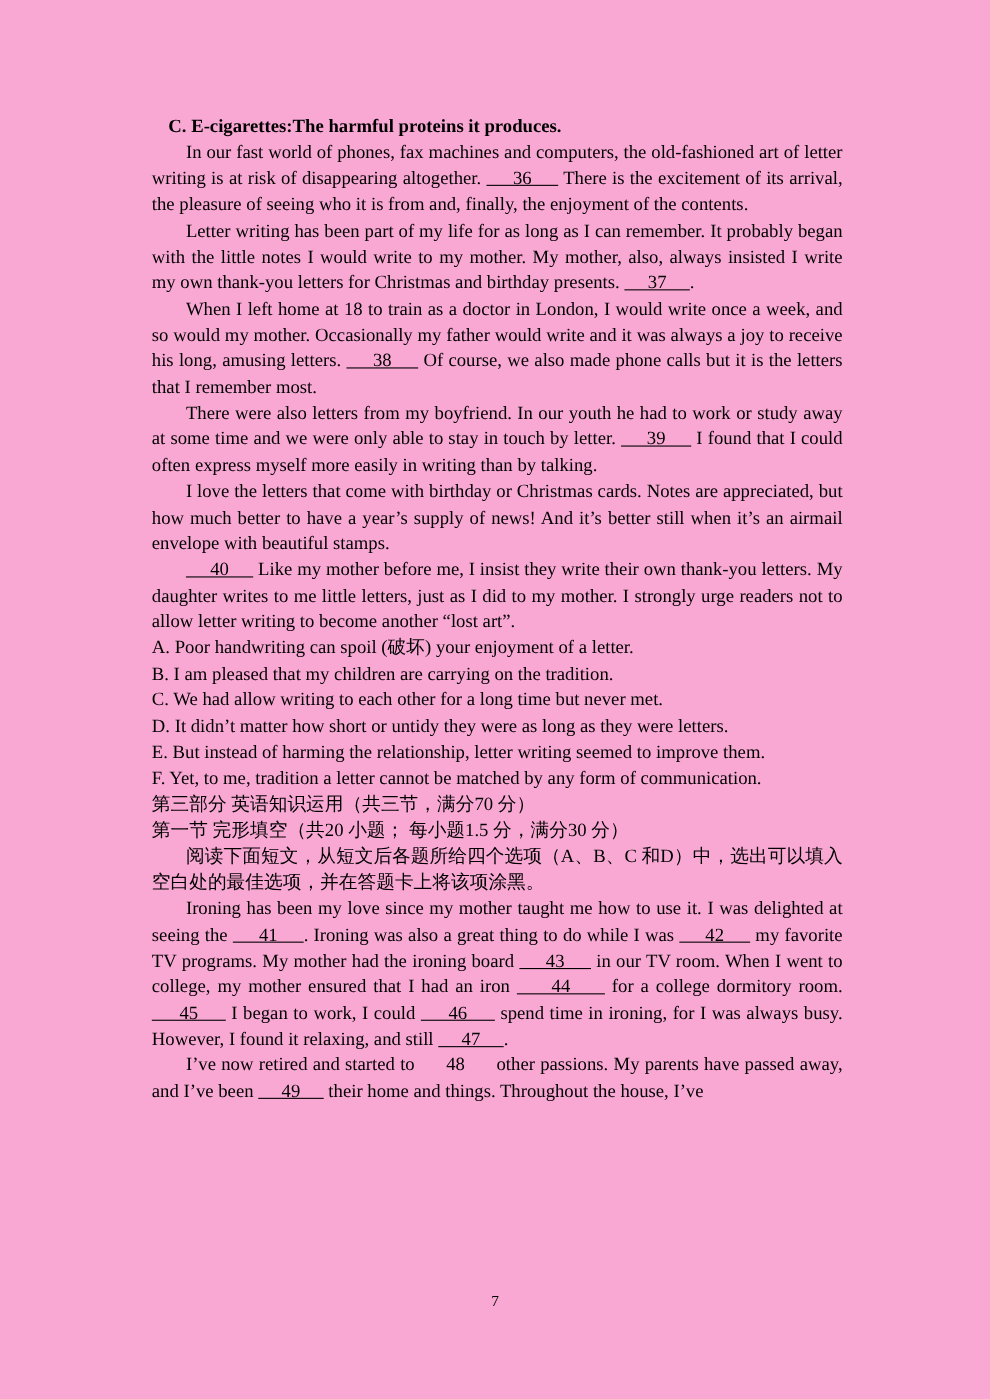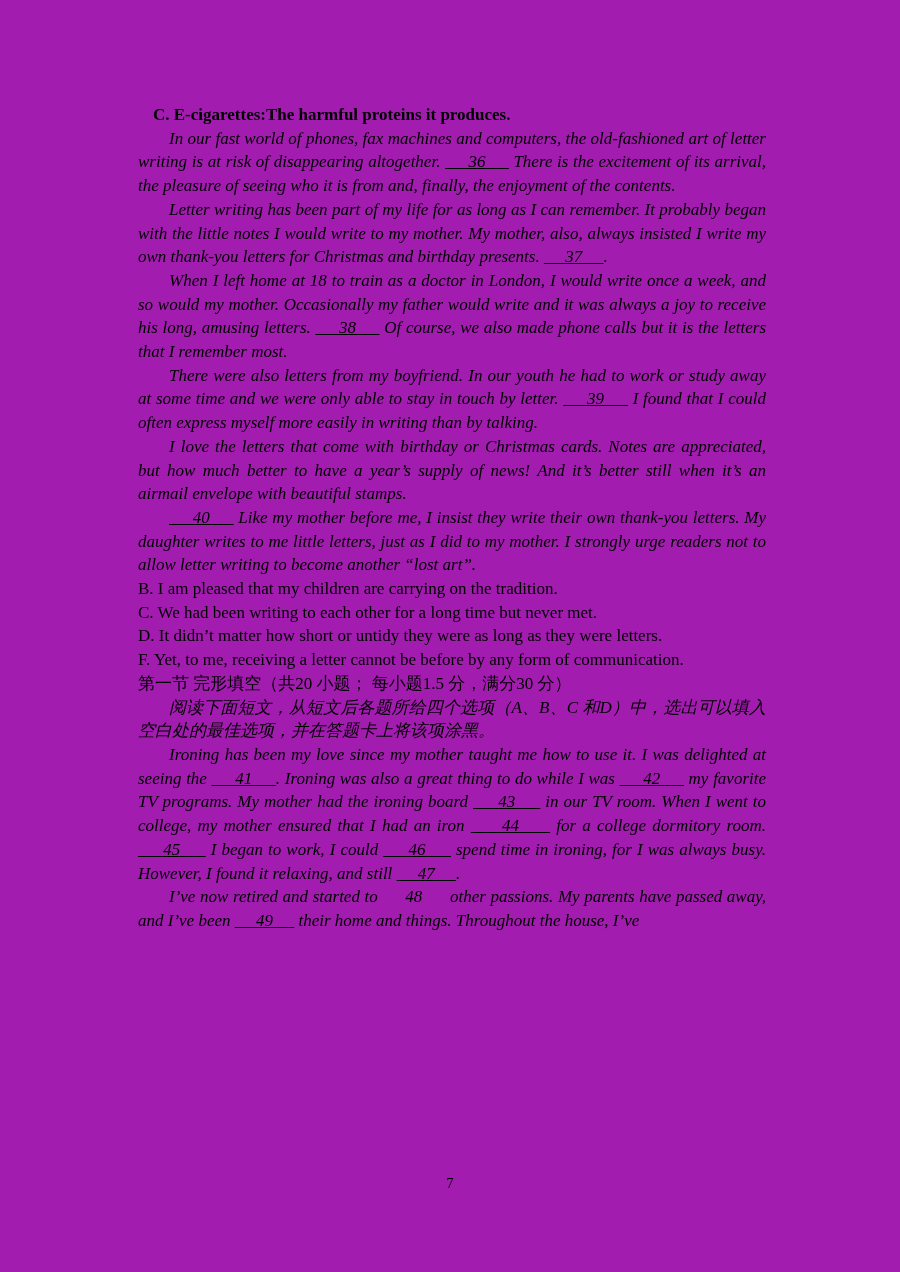--- a/index.html
+++ b/index.html
@@ -9,35 +9,35 @@
   }
   body {
     width: 900px;
     height: 1272px;
     position: relative;
     overflow: hidden;
   }
   .page {
     position: absolute;
     inset: 0;
-    background: #a21caf;
+    background: #f9a8d4;
     font-family: "Liberation Serif", "DejaVu Serif", serif;
     color: #000000;
   }
   .content {
     position: absolute;
     left: 138px;
     width: 628px;
     top: 103px;
     font-size: 17px;
     line-height: 23.7px;
     text-align: justify;
   }
   .block { margin: 0; }
-  .block.indent { text-indent: 31px; font-style: italic; }
+  .block.indent { text-indent: 31px; }
   .block.bold { font-weight: bold; }
   .block.option-top { padding-left: 15px; }
   .blank { white-space: nowrap; }
   .blank.underlined { text-decoration: underline; }
   .blank.plain { text-decoration: none; }
   .page-number {
     position: absolute;
     left: 0;
     right: 0;
     top: 1176px;
@@ -52,23 +52,26 @@
 
 <div class="page">
   <div class="content">
       <div class="block option-top bold">C. E-cigarettes:The harmful proteins it produces.</div>
       <div class="block paragraph indent">In our fast world of phones, fax machines and computers, the old-fashioned art of letter writing is at risk of disappearing altogether. <span class="blank underlined">&nbsp;&nbsp;&nbsp;&nbsp;&nbsp;36&nbsp;&nbsp;&nbsp;&nbsp;&nbsp;</span> There is the excitement of its arrival, the pleasure of seeing who it is from and, finally, the enjoyment of the contents.</div>
       <div class="block paragraph indent">Letter writing has been part of my life for as long as I can remember. It probably began with the little notes I would write to my mother. My mother, also, always insisted I write my own thank-you letters for Christmas and birthday presents. <span class="blank underlined">&nbsp;&nbsp;&nbsp;&nbsp;&nbsp;37&nbsp;&nbsp;&nbsp;&nbsp;&nbsp;</span>.</div>
       <div class="block paragraph indent">When I left home at 18 to train as a doctor in London, I would write once a week, and so would my mother. Occasionally my father would write and it was always a joy to receive his long, amusing letters. <span class="blank underlined">&nbsp;&nbsp;&nbsp;&nbsp;&nbsp;38&nbsp;&nbsp;&nbsp;&nbsp;&nbsp;</span> Of course, we also made phone calls but it is the letters that I remember most.</div>
       <div class="block paragraph indent">There were also letters from my boyfriend. In our youth he had to work or study away at some time and we were only able to stay in touch by letter. <span class="blank underlined">&nbsp;&nbsp;&nbsp;&nbsp;&nbsp;39&nbsp;&nbsp;&nbsp;&nbsp;&nbsp;</span> I found that I could often express myself more easily in writing than by talking.</div>
       <div class="block paragraph indent">I love the letters that come with birthday or Christmas cards. Notes are appreciated, but how much better to have a year’s supply of news! And it’s better still when it’s an airmail envelope with beautiful stamps.</div>
       <div class="block paragraph indent"><span class="blank underlined">&nbsp;&nbsp;&nbsp;&nbsp;&nbsp;40&nbsp;&nbsp;&nbsp;&nbsp;&nbsp;</span> Like my mother before me, I insist they write their own thank-you letters. My daughter writes to me little letters, just as I did to my mother. I strongly urge readers not to allow letter writing to become another “lost art”.</div>
+      <div class="block option">A. Poor handwriting can spoil (破坏) your enjoyment of a letter.</div>
       <div class="block option">B. I am pleased that my children are carrying on the tradition.</div>
-      <div class="block option">C. We had been writing to each other for a long time but never met.</div>
+      <div class="block option">C. We had allow writing to each other for a long time but never met.</div>
       <div class="block option">D. It didn’t matter how short or untidy they were as long as they were letters.</div>
-      <div class="block option">F. Yet, to me, receiving a letter cannot be before by any form of communication.</div>
+      <div class="block option">E. But instead of harming the relationship, letter writing seemed to improve them.</div>
+      <div class="block option">F. Yet, to me, tradition a letter cannot be matched by any form of communication.</div>
+      <div class="block section-header">第三部分 英语知识运用（共三节，满分70 分）</div>
       <div class="block section-header">第一节 完形填空（共20 小题； 每小题1.5 分，满分30 分）</div>
       <div class="block paragraph indent">阅读下面短文，从短文后各题所给四个选项（A、B、C 和D）中，选出可以填入空白处的最佳选项，并在答题卡上将该项涂黑。</div>
       <div class="block paragraph indent">Ironing has been my love since my mother taught me how to use it. I was delighted at seeing the <span class="blank underlined">&nbsp;&nbsp;&nbsp;&nbsp;&nbsp;41&nbsp;&nbsp;&nbsp;&nbsp;&nbsp;</span>. Ironing was also a great thing to do while I was <span class="blank underlined">&nbsp;&nbsp;&nbsp;&nbsp;&nbsp;42&nbsp;&nbsp;&nbsp;&nbsp;&nbsp;</span> my favorite TV programs. My mother had the ironing board <span class="blank underlined">&nbsp;&nbsp;&nbsp;&nbsp;&nbsp;43&nbsp;&nbsp;&nbsp;&nbsp;&nbsp;</span> in our TV room. When I went to college, my mother ensured that I had an iron <span class="blank underlined">&nbsp;&nbsp;&nbsp;&nbsp;&nbsp;44&nbsp;&nbsp;&nbsp;&nbsp;&nbsp;</span> for a college dormitory room. <span class="blank underlined">&nbsp;&nbsp;&nbsp;&nbsp;&nbsp;45&nbsp;&nbsp;&nbsp;&nbsp;&nbsp;</span> I began to work, I could <span class="blank underlined">&nbsp;&nbsp;&nbsp;&nbsp;&nbsp;46&nbsp;&nbsp;&nbsp;&nbsp;&nbsp;</span> spend time in ironing, for I was always busy. However, I found it relaxing, and still <span class="blank underlined">&nbsp;&nbsp;&nbsp;&nbsp;&nbsp;47&nbsp;&nbsp;&nbsp;&nbsp;&nbsp;</span>.</div>
       <div class="block paragraph indent">I’ve now retired and started to <span class="blank plain">&nbsp;&nbsp;&nbsp;&nbsp;&nbsp;48&nbsp;&nbsp;&nbsp;&nbsp;&nbsp;</span> other passions. My parents have passed away, and I’ve been <span class="blank underlined">&nbsp;&nbsp;&nbsp;&nbsp;&nbsp;49&nbsp;&nbsp;&nbsp;&nbsp;&nbsp;</span> their home and things. Throughout the house, I’ve</div>
     </div>
   <div class="page-number">7</div>
 </div>
 
 </body></html>

